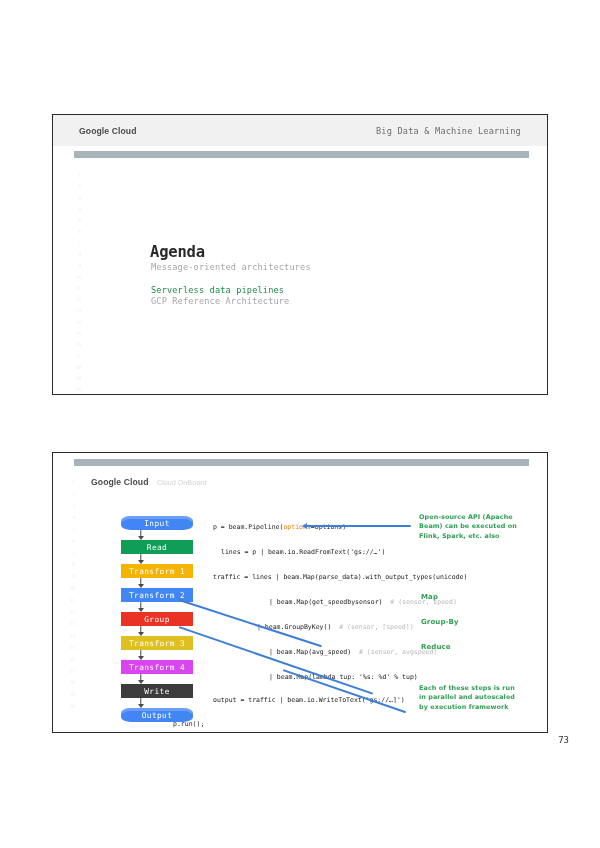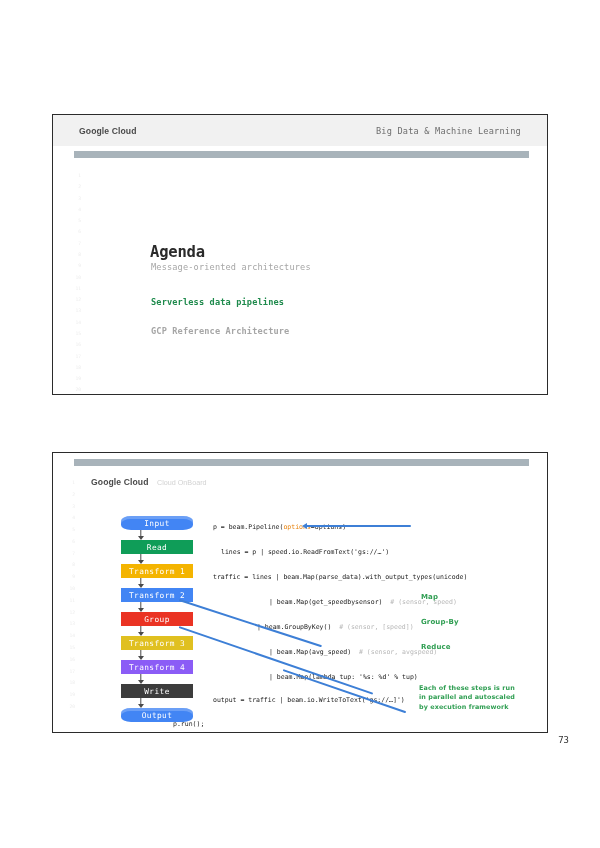--- a/index.html
+++ b/index.html
@@ -70,21 +70,21 @@
     color: #2a2a2a; letter-spacing: -.2px; margin-top: 20px;
   }
   .agenda-item {
     position: absolute; left: 98px;
     font-family: "DejaVu Sans Mono", monospace;
     font-size: 8.6px;
     letter-spacing: .15px;
     white-space: nowrap;
     color: #a6a6a6;
   }
-  .agenda-item.active { color: #1e8a4c; font-weight: 700; margin-top: 12px; }
+  .agenda-item.active { color: #1e8a4c; font-weight: 400; }
 
   
   #slide2 { left: 52px; top: 452px; width: 496px; height: 281px; }
   #s2-band { left: 21px; top: 6px; width: 455px; height: 7px; }
   .s2-title {
     position: absolute; left: 44px; top: 45px;
     font-family: "DejaVu Sans Mono", monospace;
     font-size: 10.4px; font-weight: 700;
     color: #2d2d2d; letter-spacing: -.1px;
     white-space: nowrap;
@@ -206,21 +206,21 @@
           <span style="margin-bottom: 6.7px;">17</span>
           <span style="margin-bottom: 6.7px;">18</span>
           <span style="margin-bottom: 6.7px;">19</span>
           <span style="margin-bottom: 6.7px;">20</span>
         </div>
 
       <div class="agenda-title">Agenda</div>
 
       <div class="agenda-item" style="top:104px;">Message-oriented architectures</div>
       <div class="agenda-item active" style="top:127px;">Serverless data pipelines</div>
-      <div class="agenda-item" style="top:168px;font-weight:bold;">GCP Reference Architecture</div>
+      <div class="agenda-item" style="top:138px;">GCP Reference Architecture</div>
     </div>
   </div>
 
   <div class="slide" id="slide2">
     <div class="grayband" id="s2-band"></div>
 
     <div class="brand" style="left:38px; top:24px;"><b>Google Cloud</b></div>
     <div class="brand-sub" style="left:104px; top:25px;">Cloud OnBoard</div>
 
     <div class="gutter" id="s2-gutter" style="left:8px; top:28px; width:14px;">
@@ -253,44 +253,47 @@
         <div class="node" style="background: rgb(15, 157, 88); color: rgb(255, 255, 255);">Read</div>
         <div class="connector"></div>
         <div class="node" style="background: rgb(244, 180, 0); color: rgb(255, 255, 255);">Transform 1</div>
         <div class="connector"></div>
         <div class="node" style="background: rgb(66, 133, 244); color: rgb(255, 255, 255);">Transform 2</div>
         <div class="connector"></div>
         <div class="node" style="background: rgb(234, 51, 35); color: rgb(255, 255, 255);">Group</div>
         <div class="connector"></div>
         <div class="node" style="background: rgb(224, 192, 32); color: rgb(255, 255, 255);">Transform 3</div>
         <div class="connector"></div>
-        <div class="node" style="background: #8b5cf6; color: rgb(255, 255, 255);">Transform 4</div>
+        <div class="node" style="background: #d946ef; color: rgb(255, 255, 255);">Transform 4</div>
         <div class="connector"></div>
         <div class="node" style="background: rgb(60, 60, 60); color: rgb(255, 255, 255);">Write</div>
         <div class="connector"></div>
         <div class="node cyl" style="background: rgb(66, 133, 244); color: rgb(255, 255, 255);">Output</div>
       </div>
 
     <div class="code" style="left:160px; top:70px;">p = beam.Pipeline(<span class="kw">options</span>=options)</div>
-    <div class="code" style="left:168px; top:95px;">lines = p | speed.io.ReadFromText('gs://…')</div>
+    <div class="code" style="left:168px; top:95px;">lines = p | beam.io.ReadFromText('gs://…')</div>
     <div class="code" style="left:160px; top:120px;">traffic = lines | beam.Map(parse_data).with_output_types(unicode)</div>
     <div class="code" style="left:216px; top:145px;">| beam.Map(get_speedbysensor)  <span class="cmt"># (sensor, speed)</span></div>
     <div class="code" style="left:204px; top:170px;">| beam.GroupByKey()  <span class="cmt"># (sensor, [speed])</span></div>
     <div class="code" style="left:216px; top:195px;">| beam.Map(avg_speed)  <span class="cmt"># (sensor, avgspeed)</span></div>
     <div class="code" style="left:216px; top:220px;">| beam.Map(lambda tup: '%s: %d' % tup)</div>
     <div class="code" style="left:160px; top:243px;">output = traffic | beam.io.WriteToText('gs://…]')</div>
     <div class="code" style="left:120px; top:267px;">p.run();</div>
 
     <div class="ptr" style="left:253px; top:72px; width:105px;"></div>
     <div class="arrowhead" style="left:249px; top:70px;"></div>
 
     <div class="ptr-diag" style="left:126px; top:146px; width:150px; transform: rotate(18deg);"></div>
     <div class="ptr-diag" style="left:126px; top:173px; width:205px; transform: rotate(19deg);"></div>
     <div class="ptr-diag" style="left:230px; top:216px; width:130px; transform: rotate(19deg);"></div>
 
+    <div class="note" style="left:366px; top:60px; width:130px;">Open-source API (Apache
+Beam) can be executed on
+Flink, Spark, etc. also</div>
     <div class="note lbl" style="left:368px; top:139px;">Map</div>
     <div class="note lbl" style="left:368px; top:164px;">Group-By</div>
     <div class="note lbl" style="left:368px; top:189px;">Reduce</div>
     <div class="note" style="left:366px; top:231px; width:130px;">Each of these steps is run
 in parallel and autoscaled
 by execution framework</div>
   </div>
 
   <div class="pagenum">73</div>
 </div>

